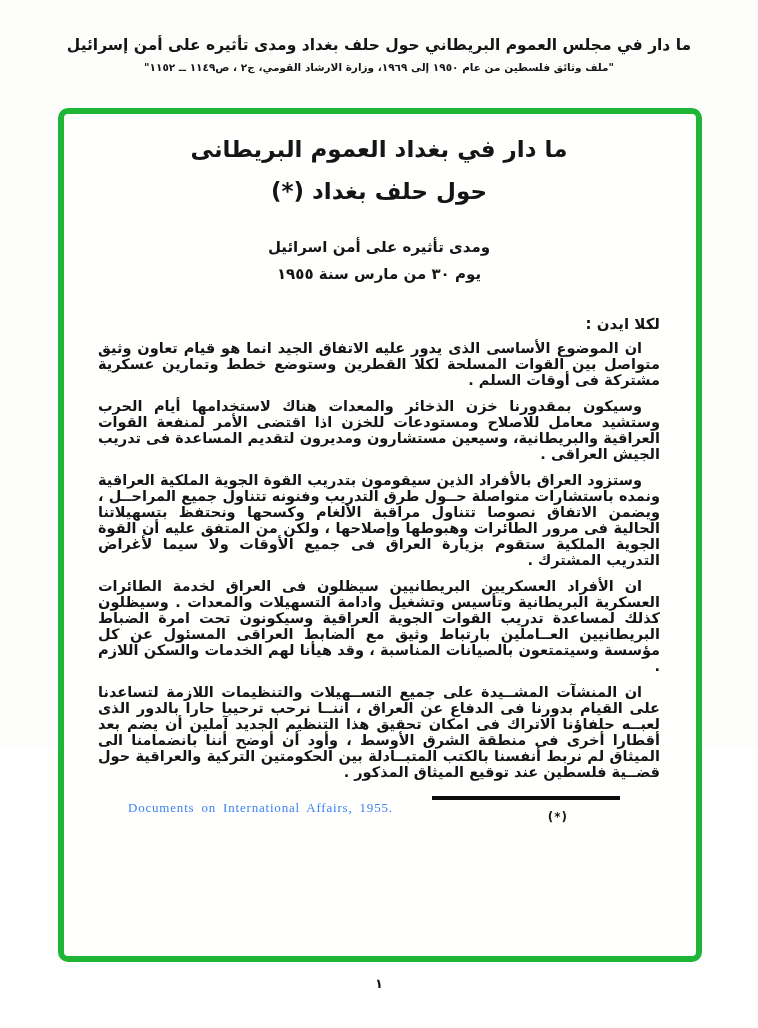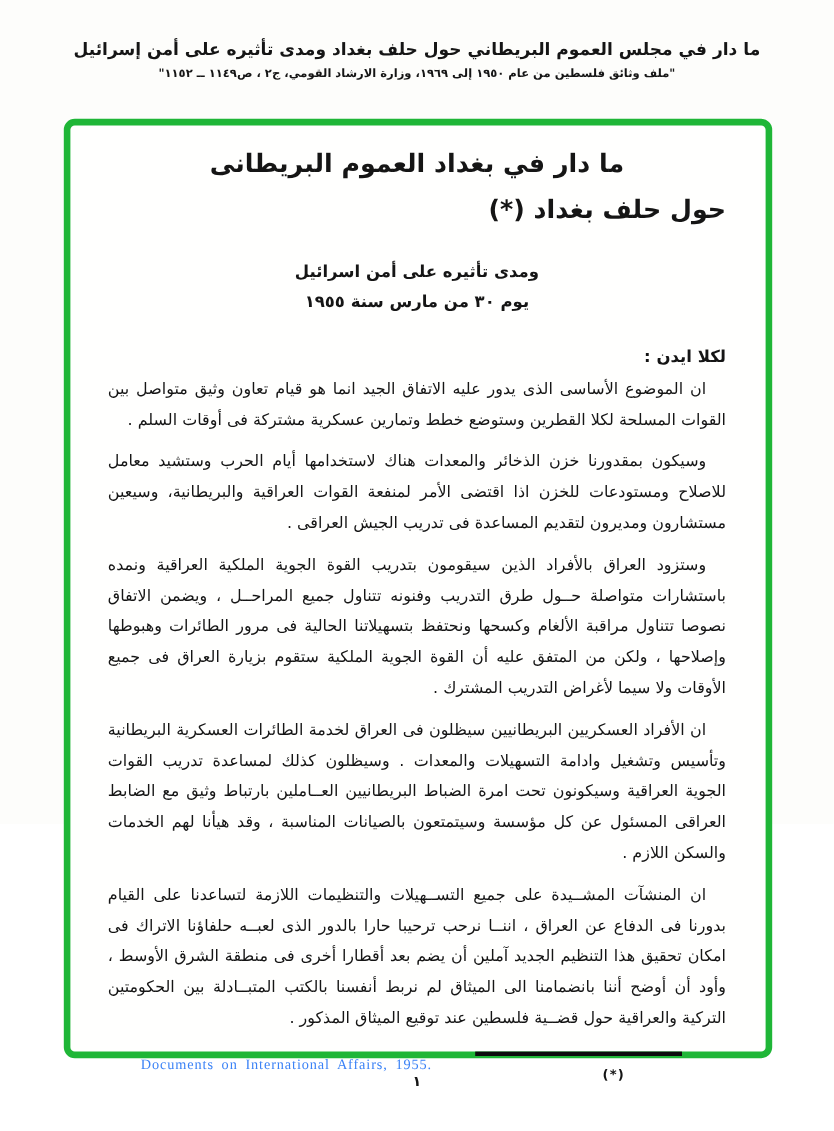--- a/index.html
+++ b/index.html
@@ -51,39 +51,39 @@
     direction: rtl;
     background: #fffffe;
   }
   .title-block { text-align: center; }
   .doc-title {
     font-size: 23px;
     font-weight: bold;
     line-height: 30px;
     margin: 0;
   }
-  .doc-title.second { margin-top: 12px; text-align: right; }
+  .doc-title.second { margin-top: 12px; }
   .doc-subtitle {
     font-size: 15px;
     font-weight: bold;
     margin: 0;
   }
   .doc-subtitle.first { margin-top: 32px; }
   .doc-subtitle.second { margin-top: 9px; text-align: center; }
   .speaker {
     font-size: 15px;
     font-weight: bold;
     text-align: right;
     margin-top: 32px;
     margin-bottom: 7px;
   }
   .doc-paragraph {
     font-size: 14.5px;
-    font-weight: normal;
-    line-height: 28px;
+    font-weight: bold;
+    line-height: 16px;
     text-align: justify;
     text-indent: 18px;
     margin: 0 0 10px 0;
   }
   
   .footnote-area {
     position: relative;
     height: 44px;
     margin-top: 14px;
     direction: ltr;

